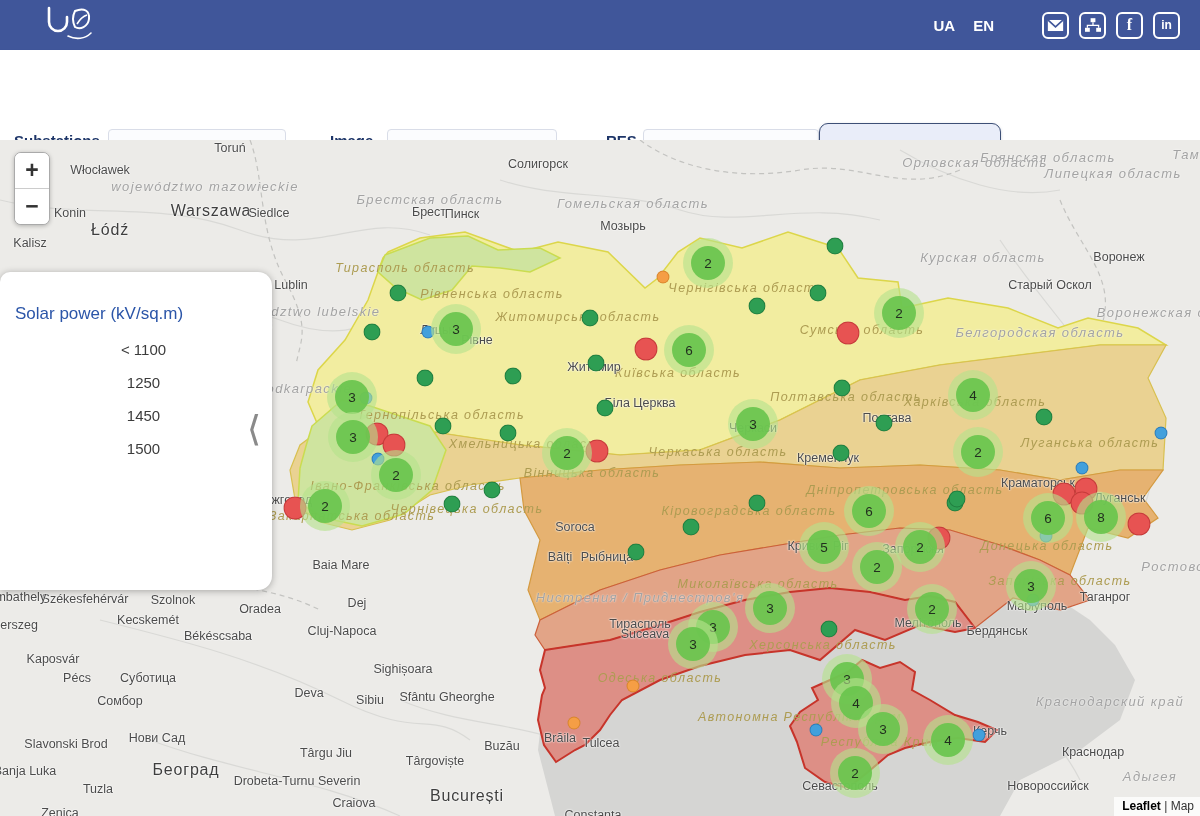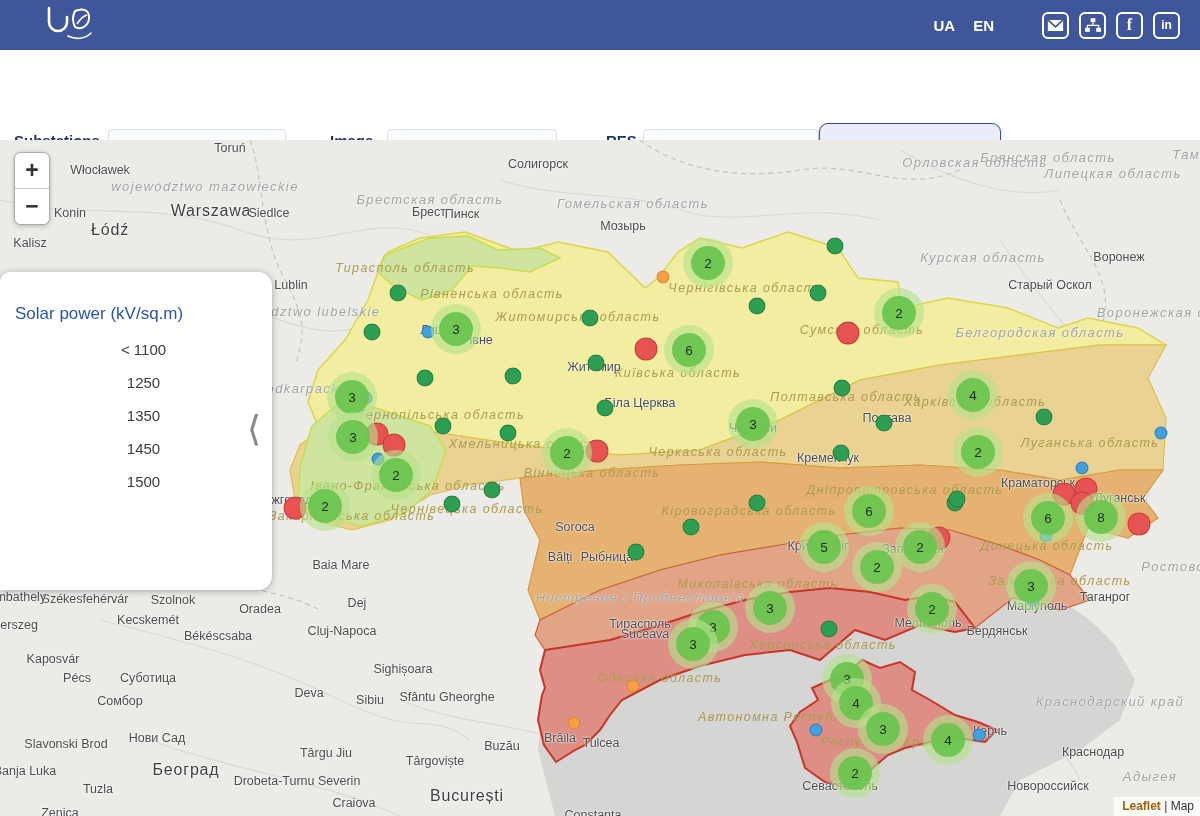--- a/index.html
+++ b/index.html
@@ -65,21 +65,21 @@
           border-radius:10px 14px 14px 0;box-shadow:0 1px 7px rgba(0,0,0,.3);}
   .legend-title{color:#2b55a8;font-size:17px;margin:32px 0 0 15px;}
   .leg-item{display:flex;align-items:center;margin:17px 0 0 15px;height:16px;flex-direction:column;}
   .leg-swatch{width:16px;height:16px;border-radius:50%;margin-right:12px;}
   .leg-label{font-size:15px;color:#3c3c3c;}
   .legend-collapse{position:absolute;left:248px;top:278px;color:#8a8a8a;font-size:15px;
                    transform:scale(1,2.1);cursor:pointer;}
   
   .attrib{position:absolute;right:0;bottom:0;background:rgba(255,255,255,.78);padding:2px 6px 3px 8px;
           font-size:12px;color:#333;}
-  .attrib .lf{color:#a16207;font-weight:bold;cursor:pointer;}
+  .attrib .lf{color:#000000;font-weight:bold;cursor:pointer;}
 </style>
 </head>
 <body>
 
 <div class="header">
   <div class="brand">
     <span>
       <svg width="52" height="36" viewBox="0 0 52 36">
         <path d="M5,3 v14 a9,9 0 0 0 18,0 v-5" fill="none" stroke="#fff" stroke-width="2.6" stroke-linecap="round"></path>
         <path d="M31,6 c9,-4 15,0 14,8 c-1,8 -9,11 -14,8 c-3,-6 -2,-12 0,-16 z" fill="none" stroke="#fff" stroke-width="2"></path>
@@ -423,24 +423,20 @@
     <div id="legend-items">
         <div class="leg-item">
           <span class="leg-swatch" style="background: rgb(185, 220, 110);"></span>
           <span class="leg-label">&lt; 1100</span>
         </div>
         <div class="leg-item">
           <span class="leg-swatch" style="background: rgb(233, 208, 110);"></span>
           <span class="leg-label">1250</span>
         </div>
         <div class="leg-item">
-          <span class="leg-swatch" style="background: rgb(208, 122, 51);"></span>
-          <span class="leg-label">1350</span>
-        </div>
-        <div class="leg-item">
           <span class="leg-swatch" style="background: rgb(177, 60, 37);"></span>
           <span class="leg-label">1450</span>
         </div>
         <div class="leg-item">
           <span class="leg-swatch" style="background: rgb(214, 16, 18);"></span>
           <span class="leg-label">1500</span>
         </div>
       </div>
   </div>
   <span class="legend-collapse">❮</span>

